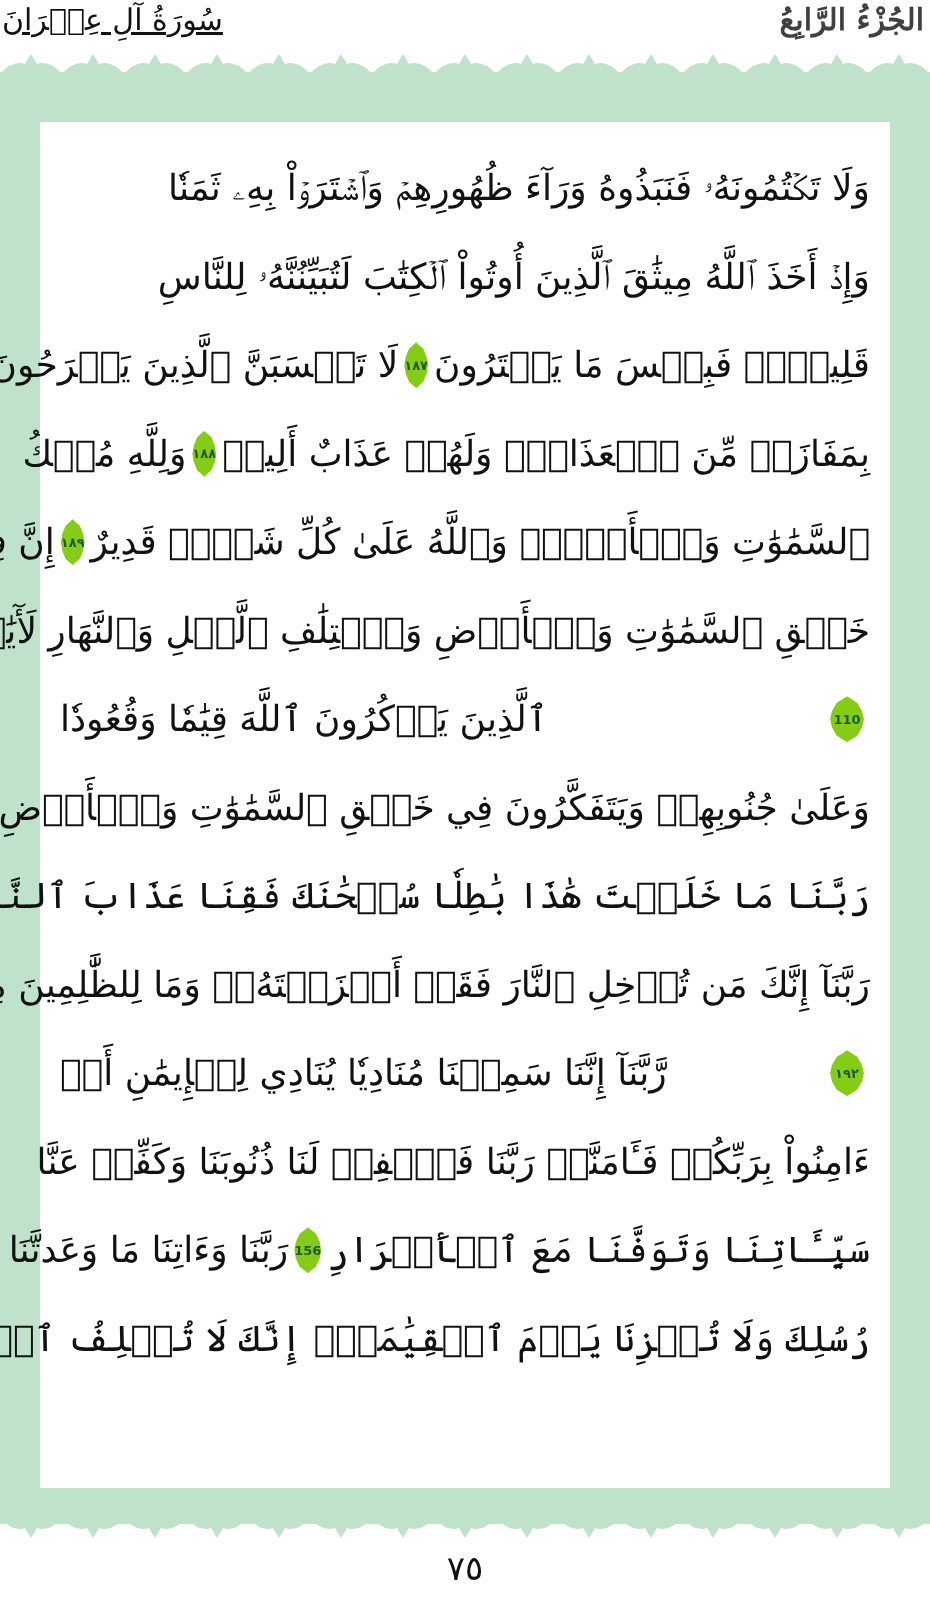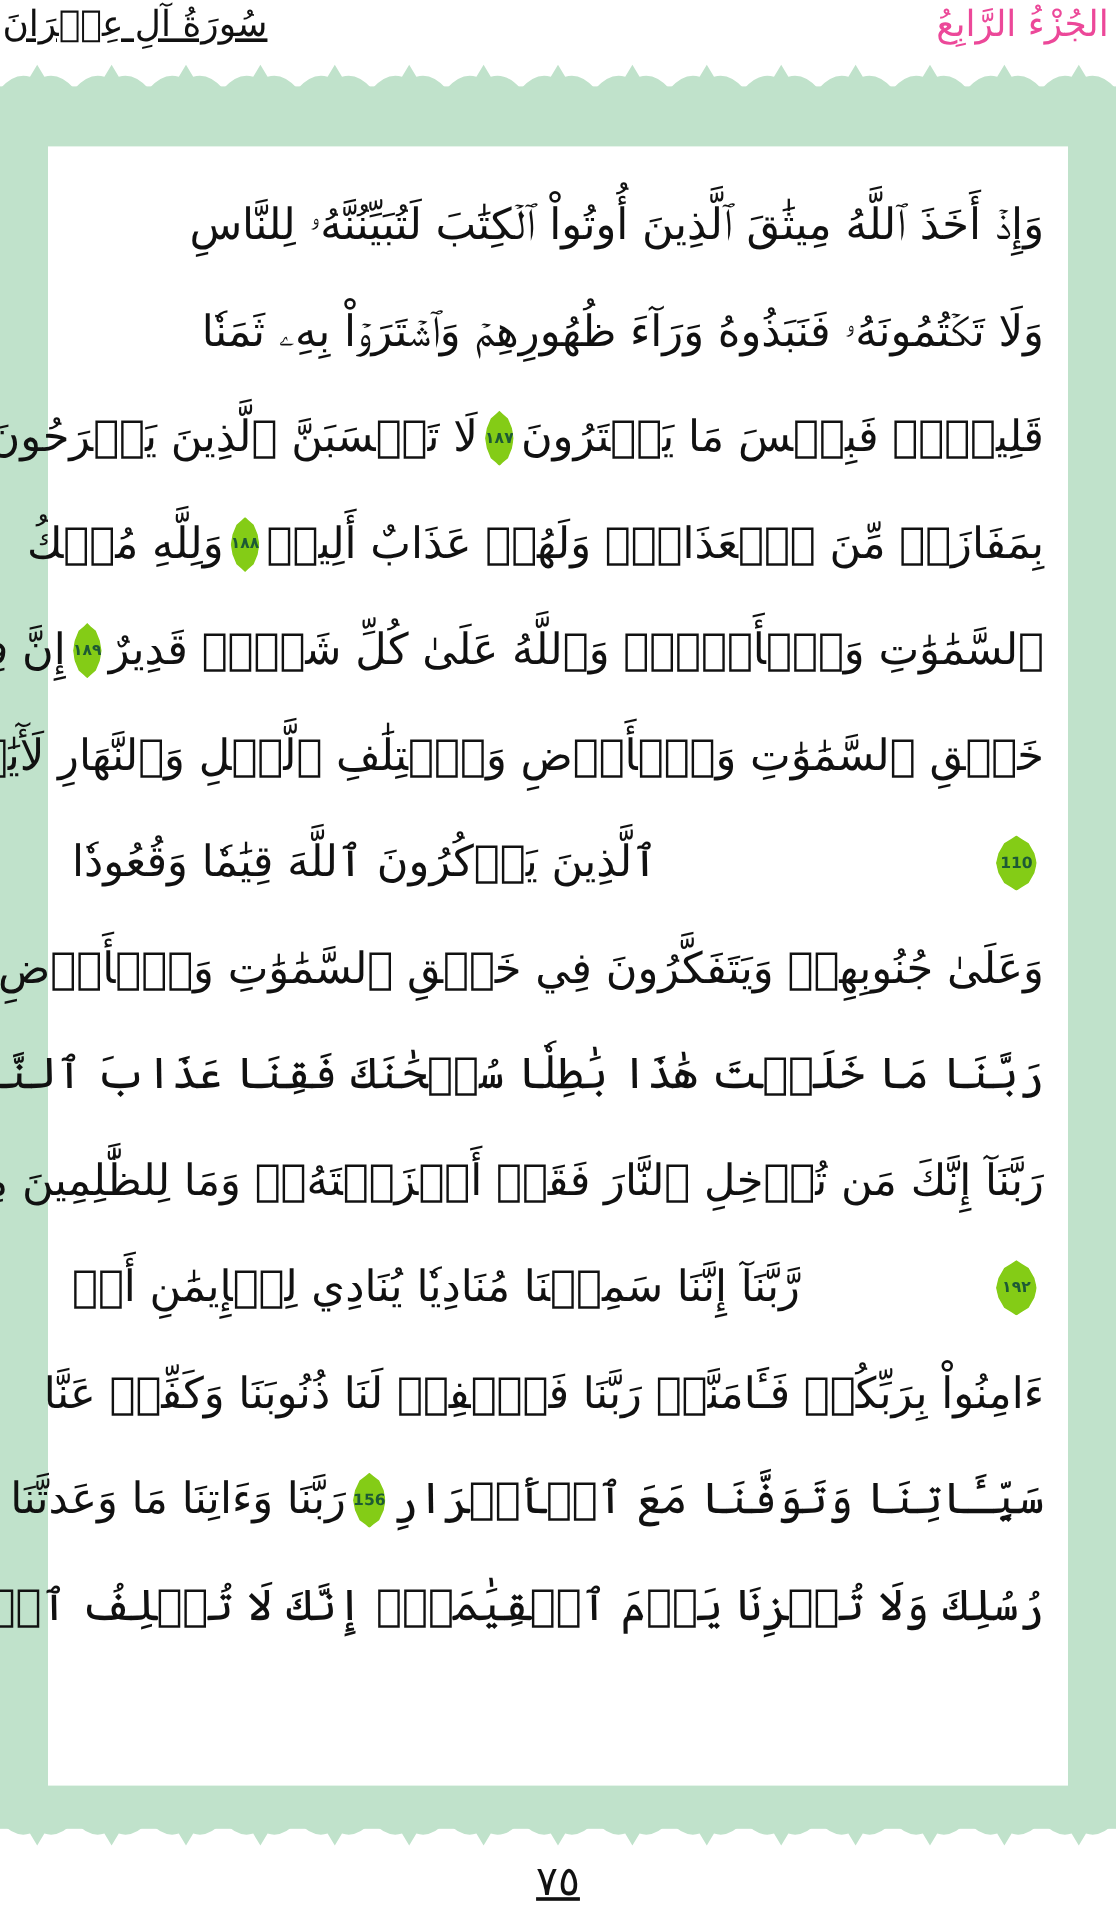--- a/index.html
+++ b/index.html
@@ -5,21 +5,21 @@
   html, body { margin:0; padding:0; }
   body {
     width:930px; height:1600px; background:#ffffff; position:relative; overflow:hidden;
     font-family: "DejaVu Sans", sans-serif; color:#111;
   }
   .header {
     position:absolute; top:0; left:0; width:930px; height:56px;
   }
   .hdr-juz {
     position:absolute; right:6px; top:2px; font-size:30px; direction:rtl;
-    font-family:"DejaVu Serif", serif; color:#ec4899;
+    font-family:"DejaVu Serif", serif; color:#404040;font-weight:bold;
   }
   .hdr-surah {
     position:absolute; left:2px; top:2px; font-size:30px; direction:rtl;
     font-family:"DejaVu Serif", serif; color:#111;text-decoration:underline;
   }
   .frame {
     position:absolute; left:0; top:72px; width:930px; height:1452px; background:#c0e2cb;
   }
   .scallop { position:absolute; left:0; width:930px; height:30px; }
   .scallop.top { top:52px; }
@@ -42,21 +42,21 @@
   .ayah-marker {
     display:inline-flex; align-items:center; justify-content:center;
     width:34px; height:46px; border-radius:50% / 50%;
     background:#84cc16; color:#1d5a35;
     font-family:"DejaVu Sans", sans-serif; font-size:13px; font-weight:bold;
     margin:0 6px; vertical-align:middle; line-height:1;
     clip-path: polygon(50% 0%, 62% 6%, 80% 14%, 94% 32%, 100% 50%, 94% 68%, 80% 86%, 62% 94%, 50% 100%, 38% 94%, 20% 86%, 6% 68%, 0% 50%, 6% 32%, 20% 14%, 38% 6%);
   }
   .page-number {
     position:absolute; left:0; width:930px; top:1548px; text-align:center;
-    font-size:34px; font-family:"DejaVu Sans", sans-serif; color:#111;text-decoration:underline;
+    font-size:34px; font-family:"DejaVu Sans", sans-serif; color:#111;
   }
 </style>
 </head>
 <body>
 
 <div class="header">
   <div class="hdr-juz">الجُزْءُ الرَّابِعُ</div>
   <div class="hdr-surah">سُورَةُ آلِ عِمۡرَانَ</div>
 </div>
 
@@ -65,24 +65,24 @@
 <svg class="scallop top" viewBox="0 0 930 30" preserveAspectRatio="none">
   <path id="scal-top" fill="#c0e2cb" d="M0 30 L0 22 Q12.4 8 25 12 L31 2 L37 12 Q49.6 8 62 22 Q74.4 8 87 12 L93 2 L99 12 Q111.6 8 124 22 Q136.4 8 149 12 L155 2 L161 12 Q173.6 8 186 22 Q198.4 8 211 12 L217 2 L223 12 Q235.6 8 248 22 Q260.4 8 273 12 L279 2 L285 12 Q297.6 8 310 22 Q322.4 8 335 12 L341 2 L347 12 Q359.6 8 372 22 Q384.4 8 397 12 L403 2 L409 12 Q421.6 8 434 22 Q446.4 8 459 12 L465 2 L471 12 Q483.6 8 496 22 Q508.4 8 521 12 L527 2 L533 12 Q545.6 8 558 22 Q570.4 8 583 12 L589 2 L595 12 Q607.6 8 620 22 Q632.4 8 645 12 L651 2 L657 12 Q669.6 8 682 22 Q694.4 8 707 12 L713 2 L719 12 Q731.6 8 744 22 Q756.4 8 769 12 L775 2 L781 12 Q793.6 8 806 22 Q818.4 8 831 12 L837 2 L843 12 Q855.6 8 868 22 Q880.4 8 893 12 L899 2 L905 12 Q917.6 8 930 22 L930 30 Z"></path>
 </svg>
 <svg class="scallop bottom" viewBox="0 0 930 30" preserveAspectRatio="none">
   <path id="scal-bot" fill="#c0e2cb" d="M0 0 L0 8 Q12.4 22 25 18 L31 28 L37 18 Q49.6 22 62 8 Q74.4 22 87 18 L93 28 L99 18 Q111.6 22 124 8 Q136.4 22 149 18 L155 28 L161 18 Q173.6 22 186 8 Q198.4 22 211 18 L217 28 L223 18 Q235.6 22 248 8 Q260.4 22 273 18 L279 28 L285 18 Q297.6 22 310 8 Q322.4 22 335 18 L341 28 L347 18 Q359.6 22 372 8 Q384.4 22 397 18 L403 28 L409 18 Q421.6 22 434 8 Q446.4 22 459 18 L465 28 L471 18 Q483.6 22 496 8 Q508.4 22 521 18 L527 28 L533 18 Q545.6 22 558 8 Q570.4 22 583 18 L589 28 L595 18 Q607.6 22 620 8 Q632.4 22 645 18 L651 28 L657 18 Q669.6 22 682 8 Q694.4 22 707 18 L713 28 L719 18 Q731.6 22 744 8 Q756.4 22 769 18 L775 28 L781 18 Q793.6 22 806 8 Q818.4 22 831 18 L837 28 L843 18 Q855.6 22 868 8 Q880.4 22 893 18 L899 28 L905 18 Q917.6 22 930 8 L930 0 Z"></path>
 </svg>
 
 <div class="panel">
   <div class="lines" id="lines">
       <div class="line">
-        <span class="seg">وَإِذۡ أَخَذَ ٱللَّهُ مِيثَٰقَ ٱلَّذِينَ أُوتُواْ ٱلۡكِتَٰبَ لَتُبَيِّنُنَّهُۥ لِلنَّاسِ</span>
+        <span class="seg">وَلَا تَكۡتُمُونَهُۥ فَنَبَذُوهُ وَرَآءَ ظُهُورِهِمۡ وَٱشۡتَرَوۡاْ بِهِۦ ثَمَنٗا</span>
       </div>
       <div class="line">
-        <span class="seg">وَلَا تَكۡتُمُونَهُۥ فَنَبَذُوهُ وَرَآءَ ظُهُورِهِمۡ وَٱشۡتَرَوۡاْ بِهِۦ ثَمَنٗا</span>
+        <span class="seg">وَإِذۡ أَخَذَ ٱللَّهُ مِيثَٰقَ ٱلَّذِينَ أُوتُواْ ٱلۡكِتَٰبَ لَتُبَيِّنُنَّهُۥ لِلنَّاسِ</span>
       </div>
       <div class="line">
         <span class="seg">قَلِيلٗاۖ فَبِئۡسَ مَا يَشۡتَرُونَ</span>
         <span class="ayah-marker">١٨٧</span>
         <span class="seg">لَا تَحۡسَبَنَّ ٱلَّذِينَ يَفۡرَحُونَ بِمَآ</span>
       </div>
       <div class="line">
         <span class="seg">بِمَفَازَةٖ مِّنَ ٱلۡعَذَابِۖ وَلَهُمۡ عَذَابٌ أَلِيمٞ</span>
         <span class="ayah-marker">١٨٨</span>
         <span class="seg">وَلِلَّهِ مُلۡكُ</span>

